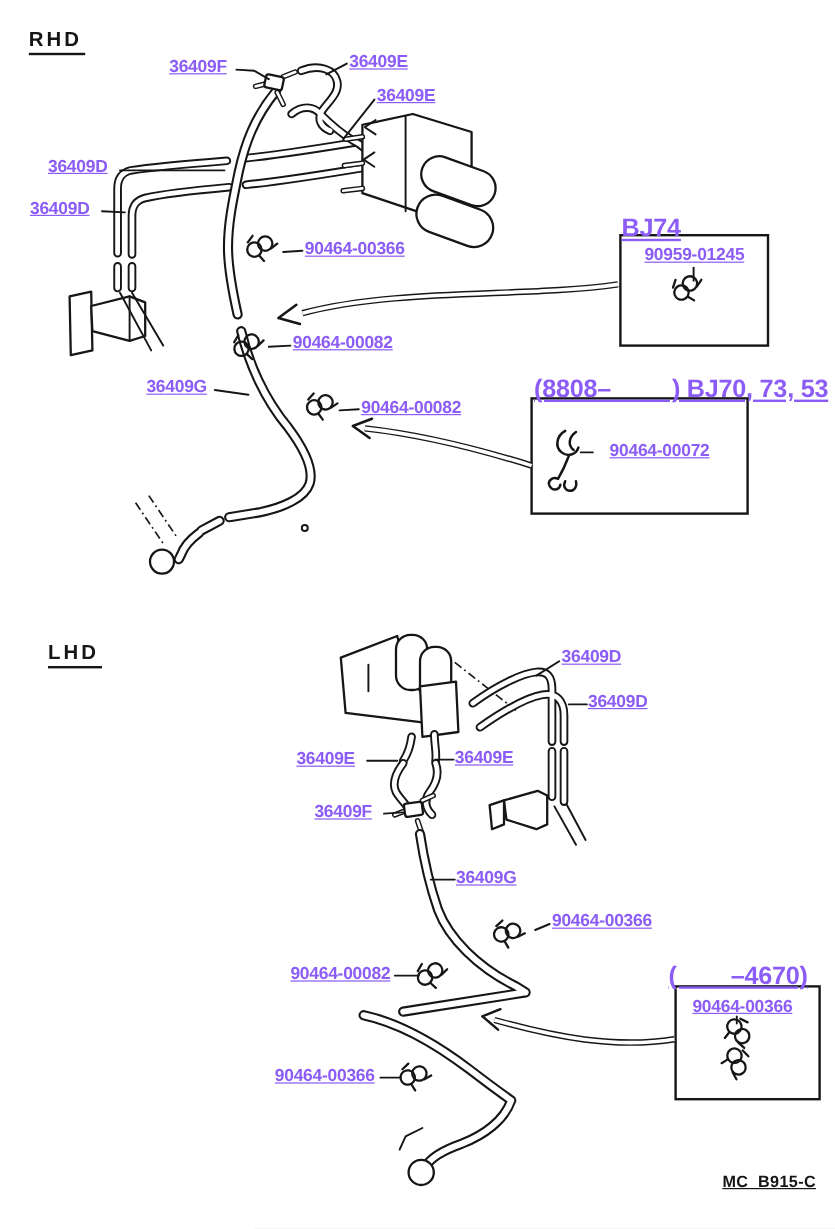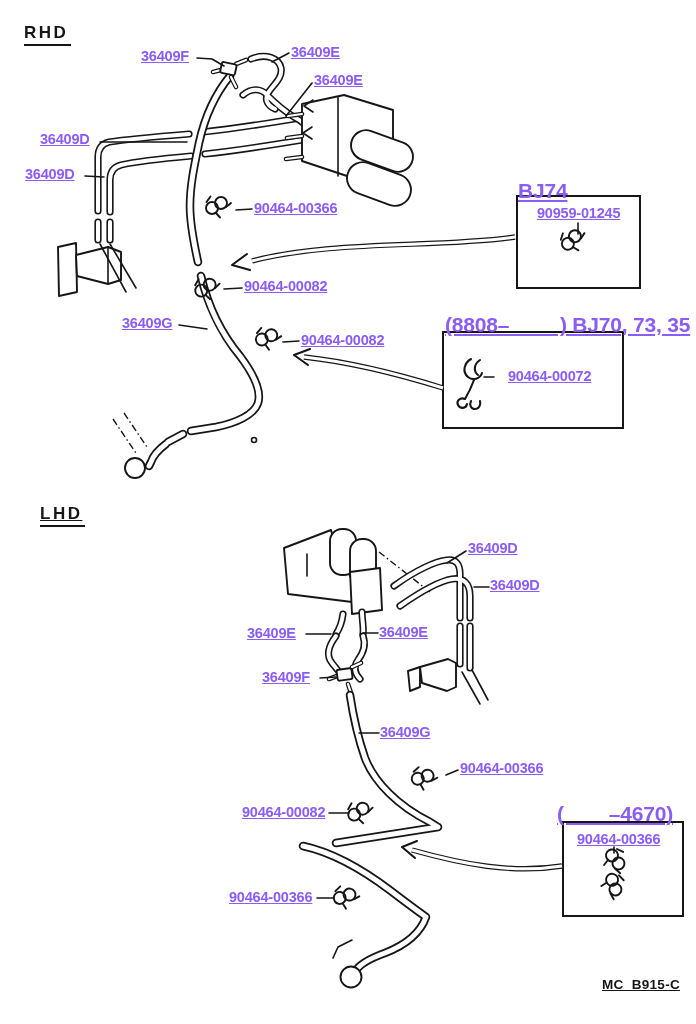--- a/index.html
+++ b/index.html
@@ -170,35 +170,35 @@
         <path class="arr-o" d="M 562,866 C 512,874 462,864 412,850"></path>
         <path class="arr-i" d="M 562,866 C 512,874 462,864 412,850"></path>
         <path class="ln2" d="M 402,847 L 417,841 M 402,847 L 415,858"></path>
       </g>
 
       <path class="ln" d="M 466,551 L 447,563 M 489,587 L 474,587 M 306,634 L 331,634 M 378,633 L 363,633 M 320,678 L 336,677 M 379,733 L 359,733 M 458,770 L 446,775 M 329,813 L 349,813 M 317,898 L 334,898"></path>
     </g>
   </svg>
 
   <div class="sect" style="left:24px;top:24px;">RHD</div>
-  <div class="sect" style="left:40px;top:505px;text-decoration:underline;">LHD</div>
+  <div class="sect" style="left:40px;top:535px;">LHD</div>
 
   <div class="plabel" style="left:141px;top:49px;">36409F</div>
   <div class="plabel" style="left:291px;top:45px;">36409E</div>
   <div class="plabel" style="left:314px;top:73px;">36409E</div>
   <div class="plabel" style="left:40px;top:132px;">36409D</div>
   <div class="plabel" style="left:25px;top:167px;">36409D</div>
   <div class="plabel" style="left:254px;top:201px;">90464-00366</div>
   <div class="plabel" style="left:244px;top:279px;">90464-00082</div>
   <div class="plabel" style="left:122px;top:316px;">36409G</div>
   <div class="plabel" style="left:301px;top:333px;">90464-00082</div>
 
   <div class="plabel boxhead" style="left:518px;top:180px;">BJ74</div>
   <div class="plabel" style="left:537px;top:206px;">90959-01245</div>
-  <div class="plabel boxhead" style="left:445px;top:314px;">(8808–         ) BJ70, 73, 35</div>
+  <div class="plabel boxhead" style="left:445px;top:314px;">(8808–         ) BJ70, 73, 53</div>
   <div class="plabel" style="left:496px;top:369px;margin-left:12px;">90464-00072</div>
 
   <div class="plabel" style="left:468px;top:541px;">36409D</div>
   <div class="plabel" style="left:490px;top:578px;">36409D</div>
   <div class="plabel" style="left:247px;top:626px;">36409E</div>
   <div class="plabel" style="left:379px;top:625px;">36409E</div>
   <div class="plabel" style="left:262px;top:670px;">36409F</div>
   <div class="plabel" style="left:380px;top:725px;">36409G</div>
   <div class="plabel" style="left:460px;top:761px;">90464-00366</div>
   <div class="plabel" style="left:242px;top:805px;">90464-00082</div>

